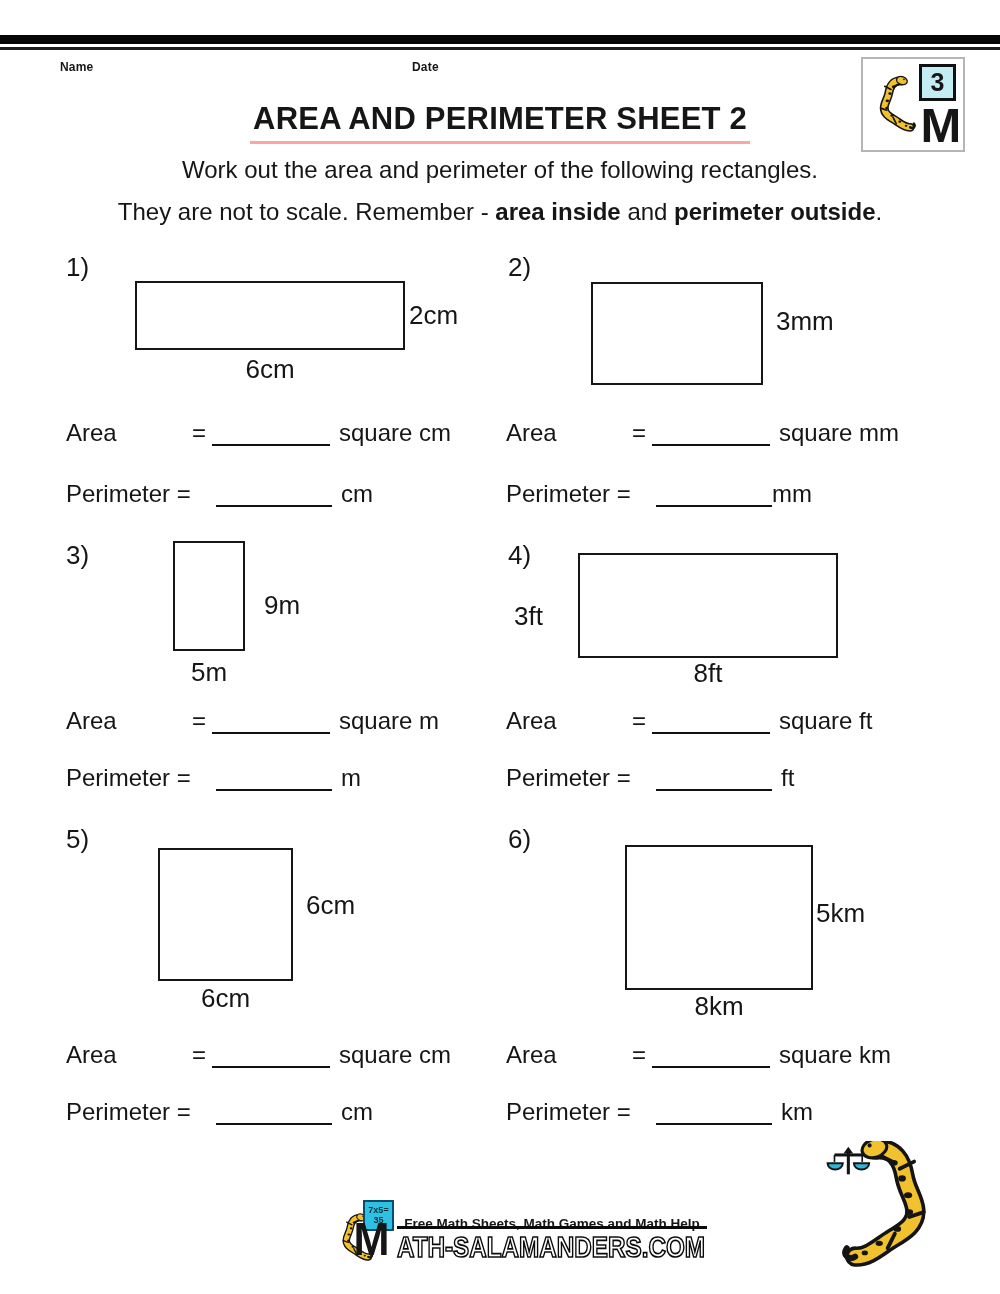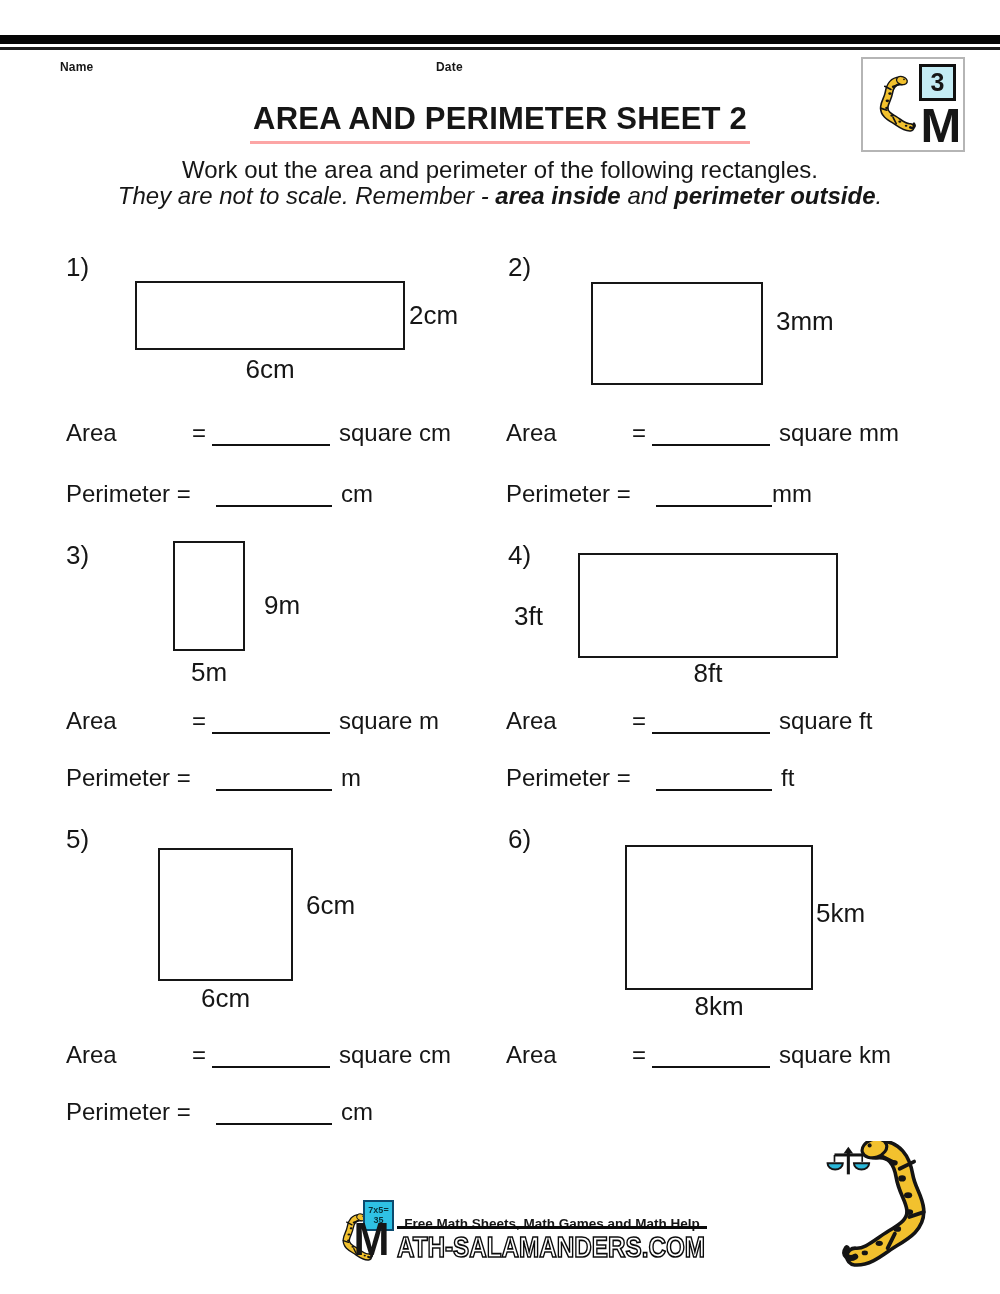--- a/index.html
+++ b/index.html
@@ -6,35 +6,35 @@
   .page{
     position:relative; width:1000px; height:1294px; background:#fff;
     font-family:"Liberation Sans", sans-serif; color:#161616; overflow:hidden;
   }
   
   .bar1{position:absolute;left:0;top:35px;width:1000px;height:9px;background:#050505;}
   .bar2{position:absolute;left:0;top:47px;width:1000px;height:3px;background:#1c1c1c;}
 
   .meta-label{position:absolute;font-size:12px;font-weight:700;letter-spacing:.2px;}
   .name-label{left:60px;top:60px;}
-  .date-label{left:412px;top:60px;margin-left:24px;}
+  .date-label{left:412px;top:60px;}
 
   
   .badge{position:absolute;left:861px;top:57px;width:100px;height:91px;background:#fff;border:2px solid #b5b5b5;}
   .badge-board{position:absolute;right:7px;top:5px;width:31px;height:31px;background:#c4ecf4;border:3px solid #101010;
     display:flex;align-items:center;justify-content:center;font-size:25px;font-weight:700;}
   .badge-m{position:absolute;right:2px;bottom:0px;font-size:48px;font-weight:900;line-height:1;transform:scaleX(1.02);}
   .badge-sala{position:absolute;left:2px;top:8px;width:52px;height:76px;transform:scaleX(-1);}
 
   .title-wrap{position:absolute;left:0;top:101px;width:1000px;text-align:center;}
   .title{display:inline-block;font-size:31px;font-weight:700;letter-spacing:.2px;
     border-bottom:3px solid #fca5a5;padding:0 3px 4px;}
   .instr{position:absolute;left:0;width:1000px;text-align:center;font-size:24px;}
   .instr1{top:156px;}
-  .instr2{top:182px;font-style:italic;}
+  .instr2{top:198px;}
   .instr b{font-weight:700;}
 
   .pnum{position:absolute;font-size:26px;}
   .rect{position:absolute;border:2px solid #161616;background:#fff;}
   .dim{position:absolute;font-size:26px;white-space:nowrap;}
   .dim-center{text-align:center;}
 
   
   .r1{left:135px;top:281px;width:266px;height:65px;}
   .p1-h{left:409px;top:300px;}
@@ -169,20 +169,21 @@
   <span class="dim dim-center p5-w">6cm</span>
 
   <span class="pnum" style="left:508px;top:824px;">6)</span>
   <div class="rect r6"></div>
   <span class="dim p6-h">5km</span>
   <span class="dim dim-center p6-w">8km</span>
 
   <div class="ans col-l row3a"><span class="alabel">Area</span><span class="eq">=</span><span class="blank"></span><span>square cm</span></div>
   <div class="ans col-r row3a"><span class="alabel">Area</span><span class="eq">=</span><span class="blank"></span><span>square km</span></div>
   <div class="ans col-l row3p"><span class="plabel">Perimeter =</span><span class="blank blank-p"></span><span>cm</span></div>
+  <div class="ans col-r row3p"><span class="plabel">Perimeter =</span><span class="blank blank-p"></span><span>km</span></div>
 
   <svg class="f-sala" viewBox="0 0 100 120">
       <use href="#sala"></use>
     </svg>
   <div class="f-board">
     <span>7x5=</span>
     <span>35</span>
   </div>
   <div class="f-m">M</div>
   <div class="f-tag">Free Math Sheets, Math Games and Math Help</div>

